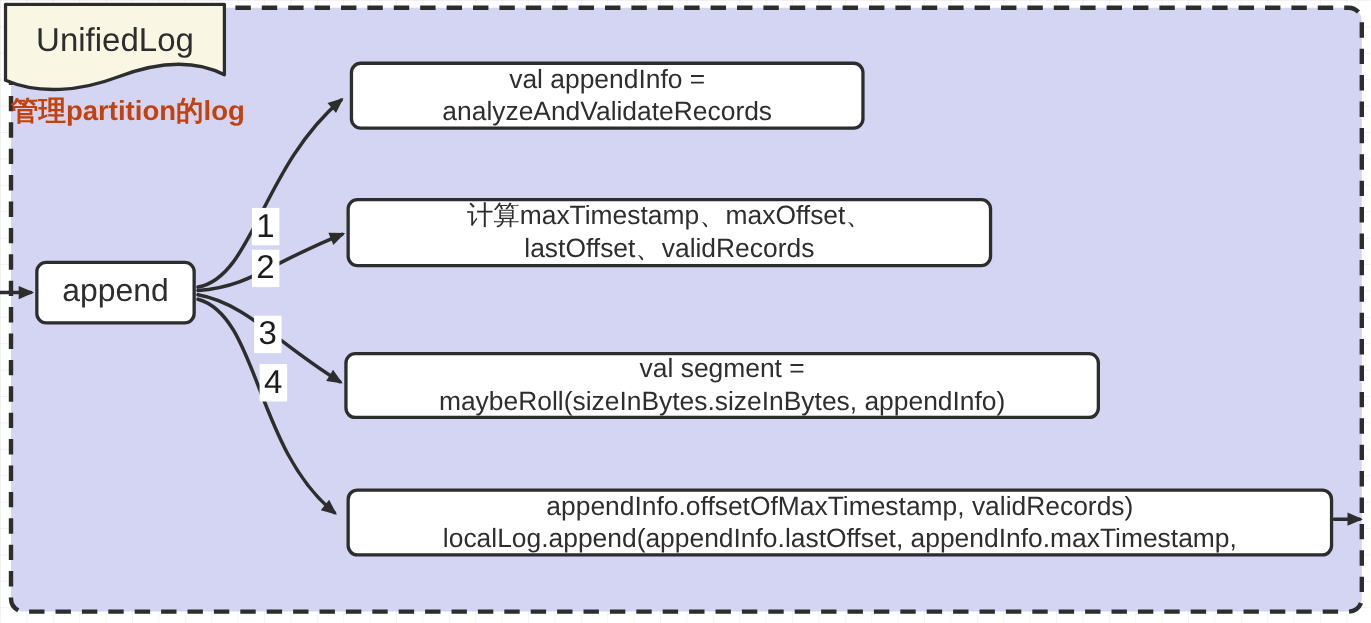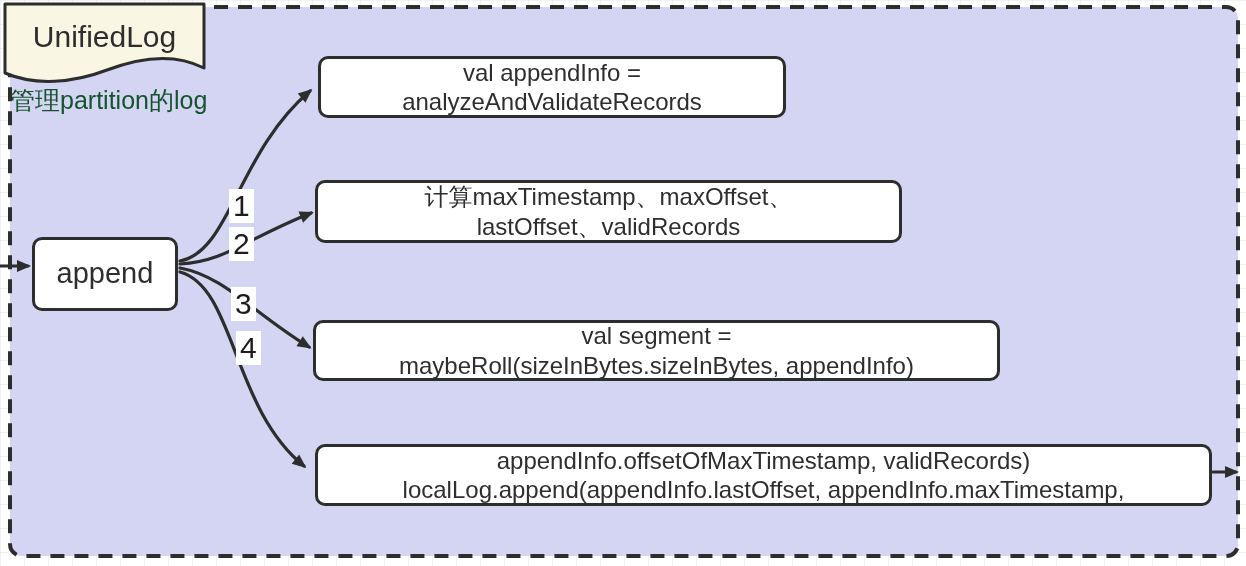--- a/index.html
+++ b/index.html
@@ -26,21 +26,21 @@
     display: flex;
     flex-direction: column;
     align-items: center;
     justify-content: center;
     text-align: center;
     font-size: 24px;
     line-height: 1.22;
     color: #2e2e2e;
     white-space: nowrap;
   }
-  .node-append { left: 32px; top: 237px; width: 146px; height: 74px; font-size: 29px; }
+  .node-append { left: 32px; top: 237px; width: 146px; height: 58px; font-size: 29px; }
   .node-step1  { left: 318px; top:  56px; width: 468px; height: 62px; }
   .node-step2  { left: 315px; top: 180px; width: 587px; height: 63px; }
   .node-step3  { left: 313px; top: 320px; width: 687px; height: 61px; }
   .node-step4  { left: 315px; top: 444px; width: 897px; height: 62px; }
 
   .edge-num {
     position: absolute;
     z-index: 4;
     background: #ffffff;
     color: #1d1d1d;
@@ -66,22 +66,22 @@
     left: 0; right: 0; top: 18px;
     text-align: center;
     font-size: 30px;
     color: #2d2d2d;
   }
   .subtitle {
     position: absolute;
     left: 10px; top: 84px;
     z-index: 5;
     font-size: 25px;
-    font-weight: normal;
-    color: #14532d;
+    font-weight: bold;
+    color: #c2410c;
     white-space: nowrap;
   }
 </style>
 </head>
 <body>
 
 <div class="canvas">
 
   <svg class="overlay" width="1246" height="566" viewBox="0 0 1246 566">
     <defs>

